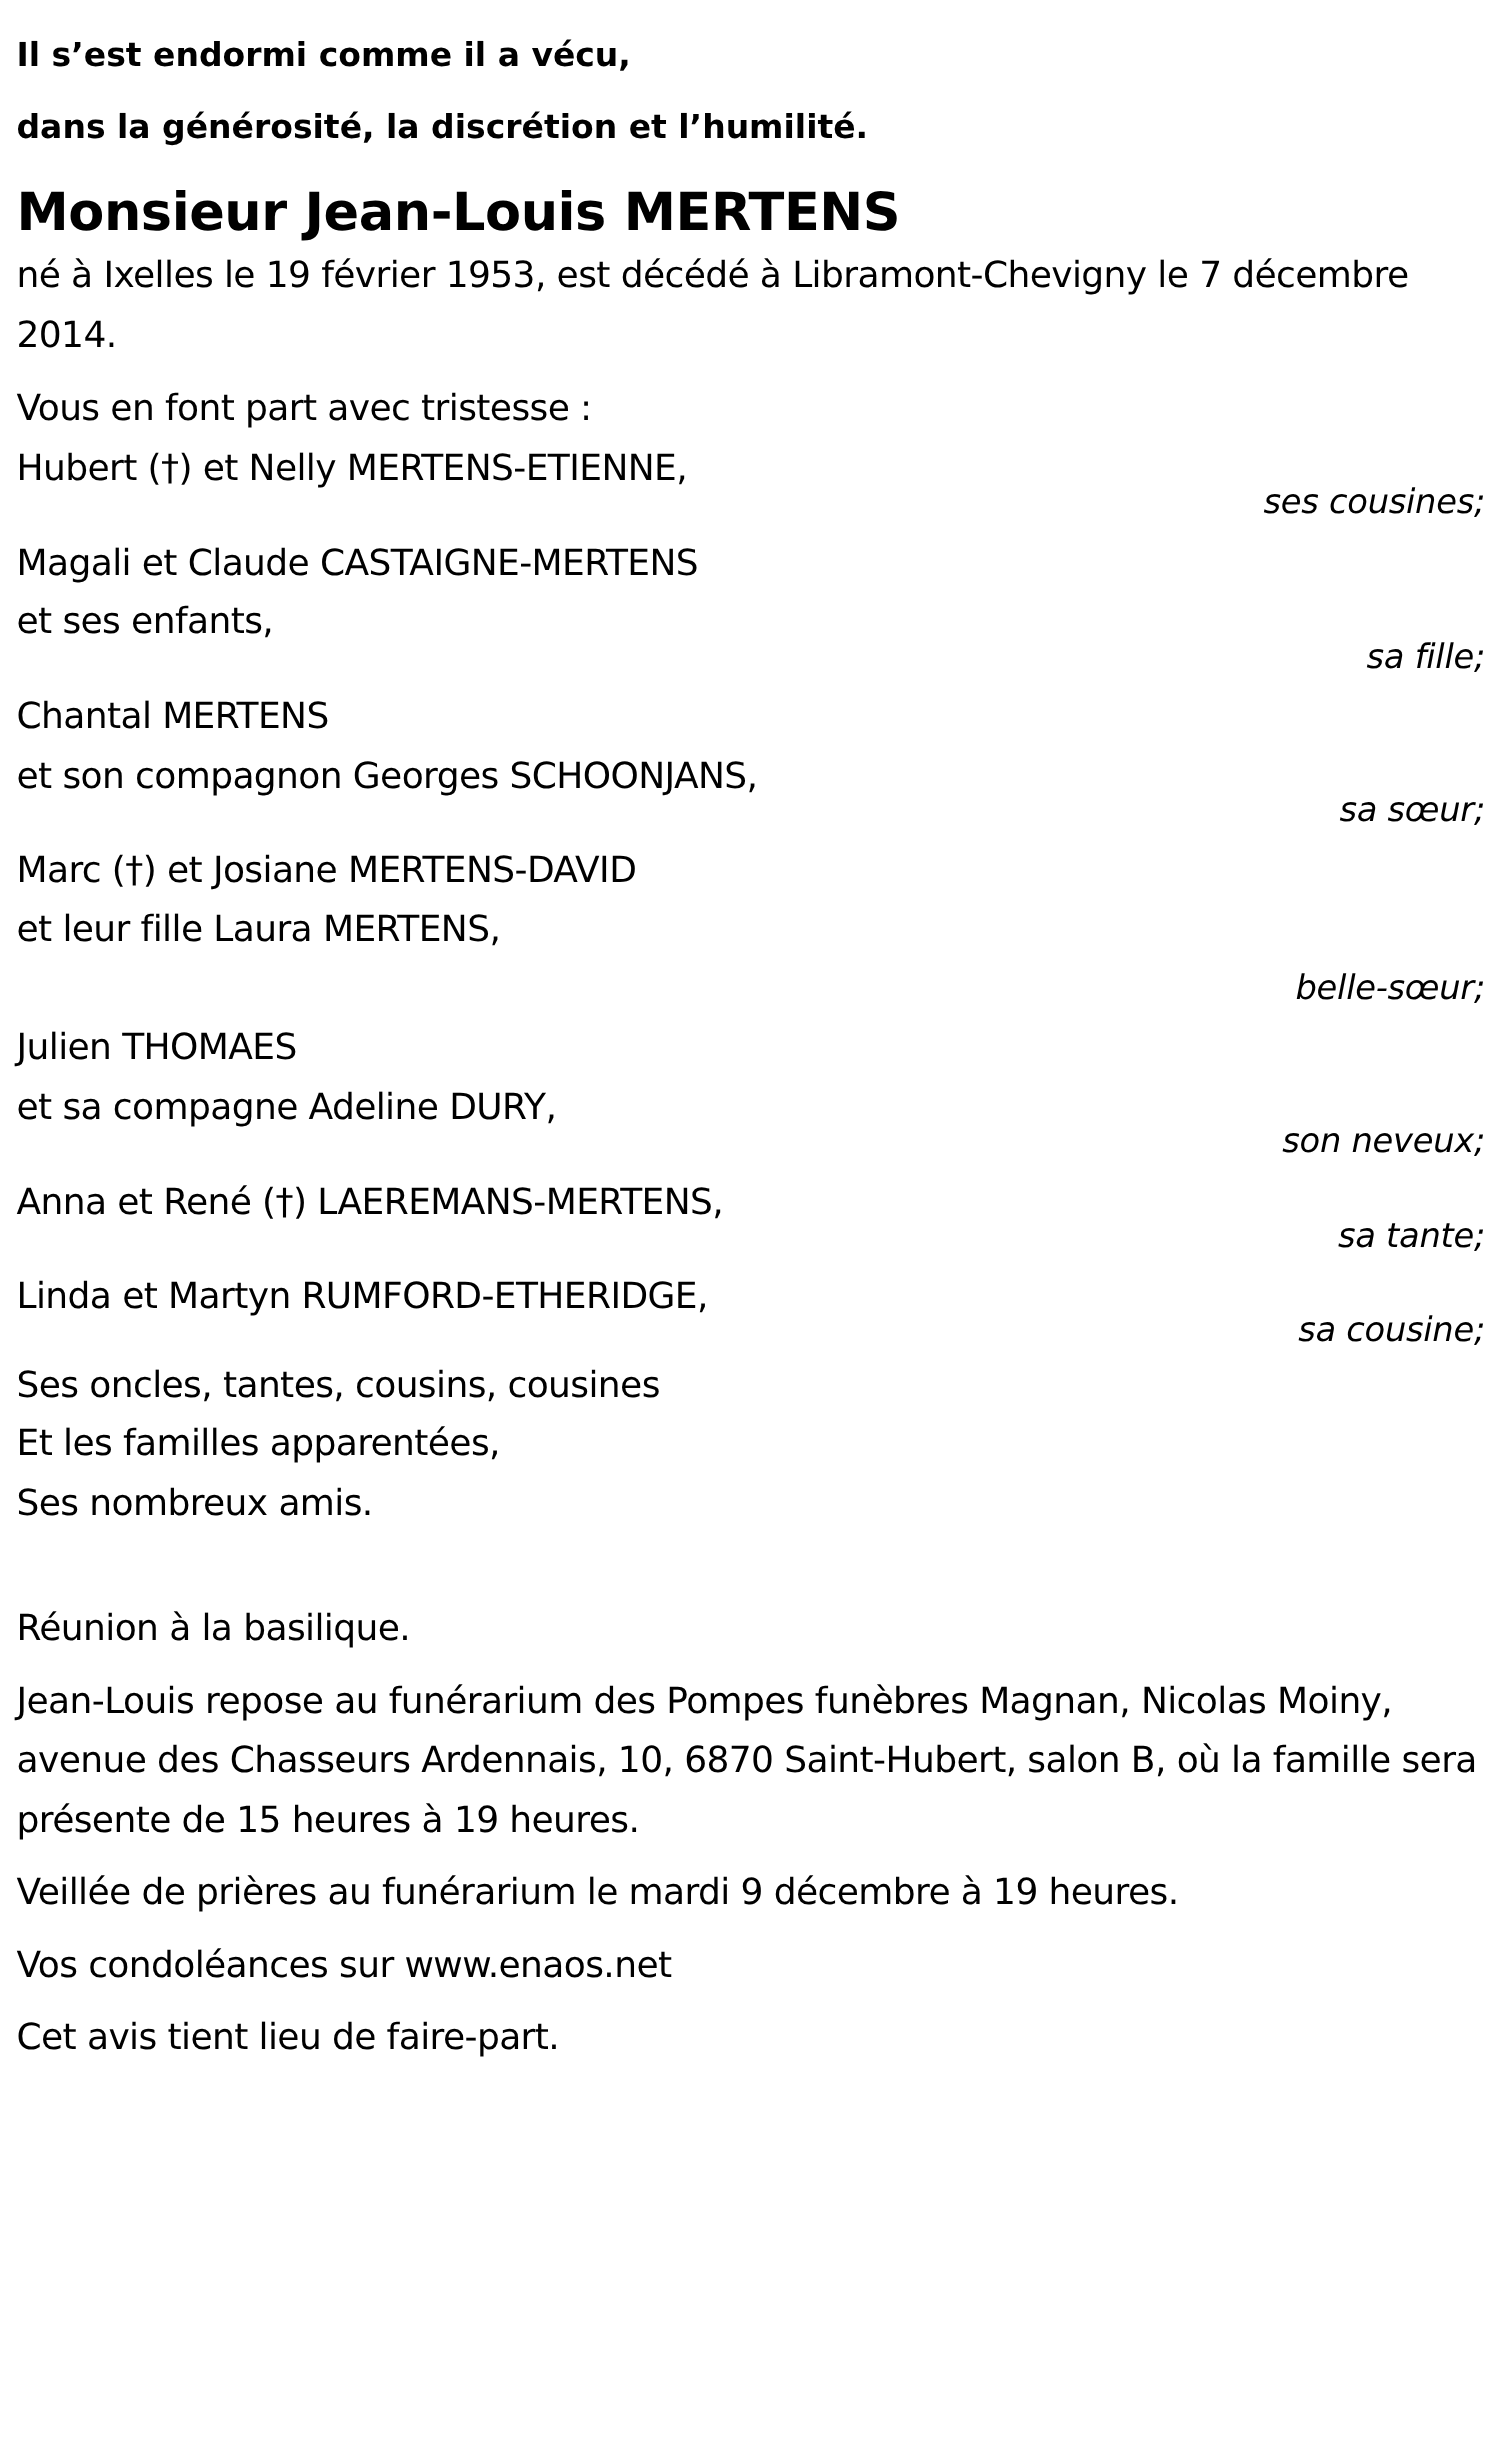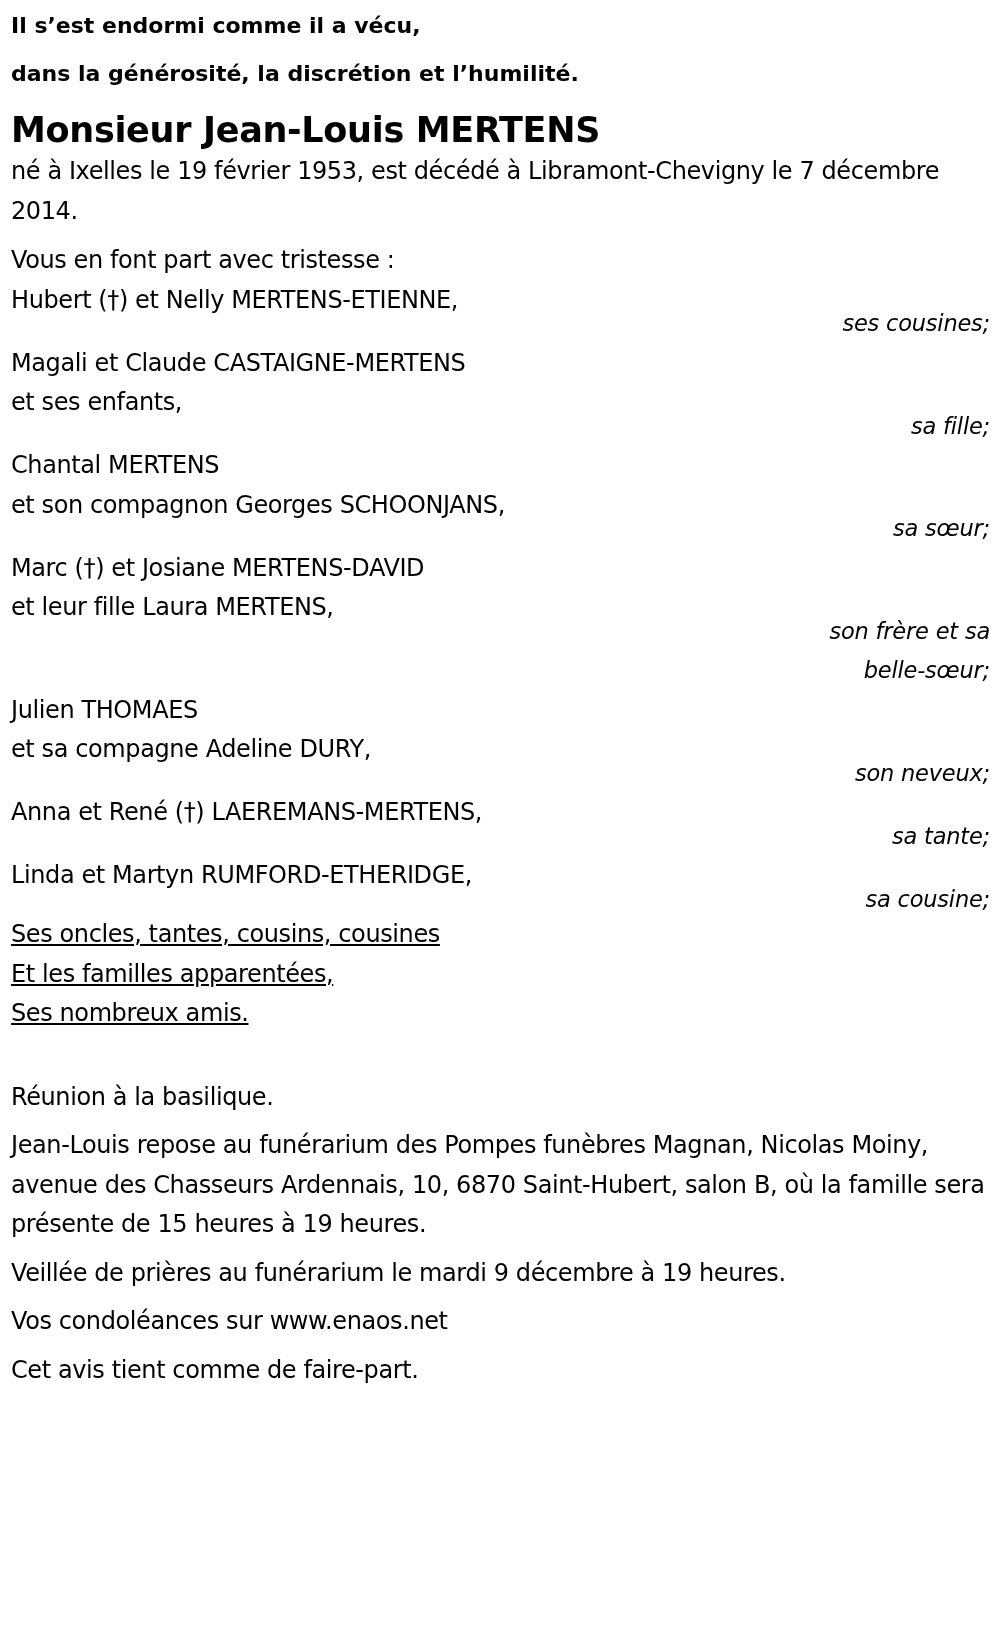--- a/index.html
+++ b/index.html
@@ -11,21 +11,21 @@
       width: 1000px;
       height: 1626px;
       position: relative;
       overflow: hidden;
       color: #000000;
       font-family: "DejaVu Sans", sans-serif;
     }
     .page {
       position: absolute;
       left: 11px;
-      top: 0;
+      top: 12px;
       width: 979px;
     }
     .epigraph {
       font-weight: bold;
       font-size: 22px;
       line-height: 48px;
       margin-top: 2px;
       letter-spacing: 0px;
     }
     .epigraph div { white-space: nowrap; }
@@ -50,21 +50,21 @@
     .family-names { }
     .relation {
       font-style: italic;
       text-align: right;
       font-size: 22.5px;
       line-height: 39.5px;
       padding-right: 0;
       letter-spacing: -0.2px;
     }
     .gap-s { margin-top: 10px; }
-    .closing { margin-top: 10px; text-decoration: underline; }
+    .closing { margin-top: 10px; }
     .funeral-info { margin-top: 44px; }
     .para { margin-top: 9px; }
     .para:first-child { margin-top: 0; }
   </style>
 </head>
 <body>
 
 <div class="page">
 
   <div class="epigraph">
@@ -95,21 +95,20 @@
 
     <div class="family-block">
       <div>Chantal MERTENS</div>
       <div>et son compagnon Georges SCHOONJANS,</div>
       <div class="relation" style="margin-top:-16px;">sa sœur;</div>
     </div>
 
     <div class="family-block">
       <div>Marc (†) et Josiane MERTENS-DAVID</div>
       <div>et leur fille Laura MERTENS,</div>
-      <div class="relation" style="margin-top:-16px;">son frère et sa</div>
       <div class="relation">belle-sœur;</div>
     </div>
 
     <div class="family-block">
       <div>Julien THOMAES</div>
       <div>et sa compagne Adeline DURY,</div>
       <div class="relation" style="margin-top:-16px;">son neveux;</div>
     </div>
 
     <div class="family-block">
@@ -128,16 +127,16 @@
     <div>Ses oncles, tantes, cousins, cousines</div>
     <div>Et les familles apparentées,</div>
     <div>Ses nombreux amis.</div>
   </div>
 
   <div class="body-text funeral-info">
     <div class="para">Réunion à la basilique.</div>
     <div class="para">Jean-Louis repose au funérarium des Pompes funèbres Magnan, Nicolas Moiny, avenue des Chasseurs Ardennais, 10, 6870 Saint-Hubert, salon B, où la famille sera présente de 15 heures à 19 heures.</div>
     <div class="para">Veillée de prières au funérarium le mardi 9 décembre à 19 heures.</div>
     <div class="para">Vos condoléances sur www.enaos.net</div>
-    <div class="para">Cet avis tient comme de faire-part.</div>
+    <div class="para">Cet avis tient lieu de faire-part.</div>
   </div>
 
 </div>
 
 </body></html>

